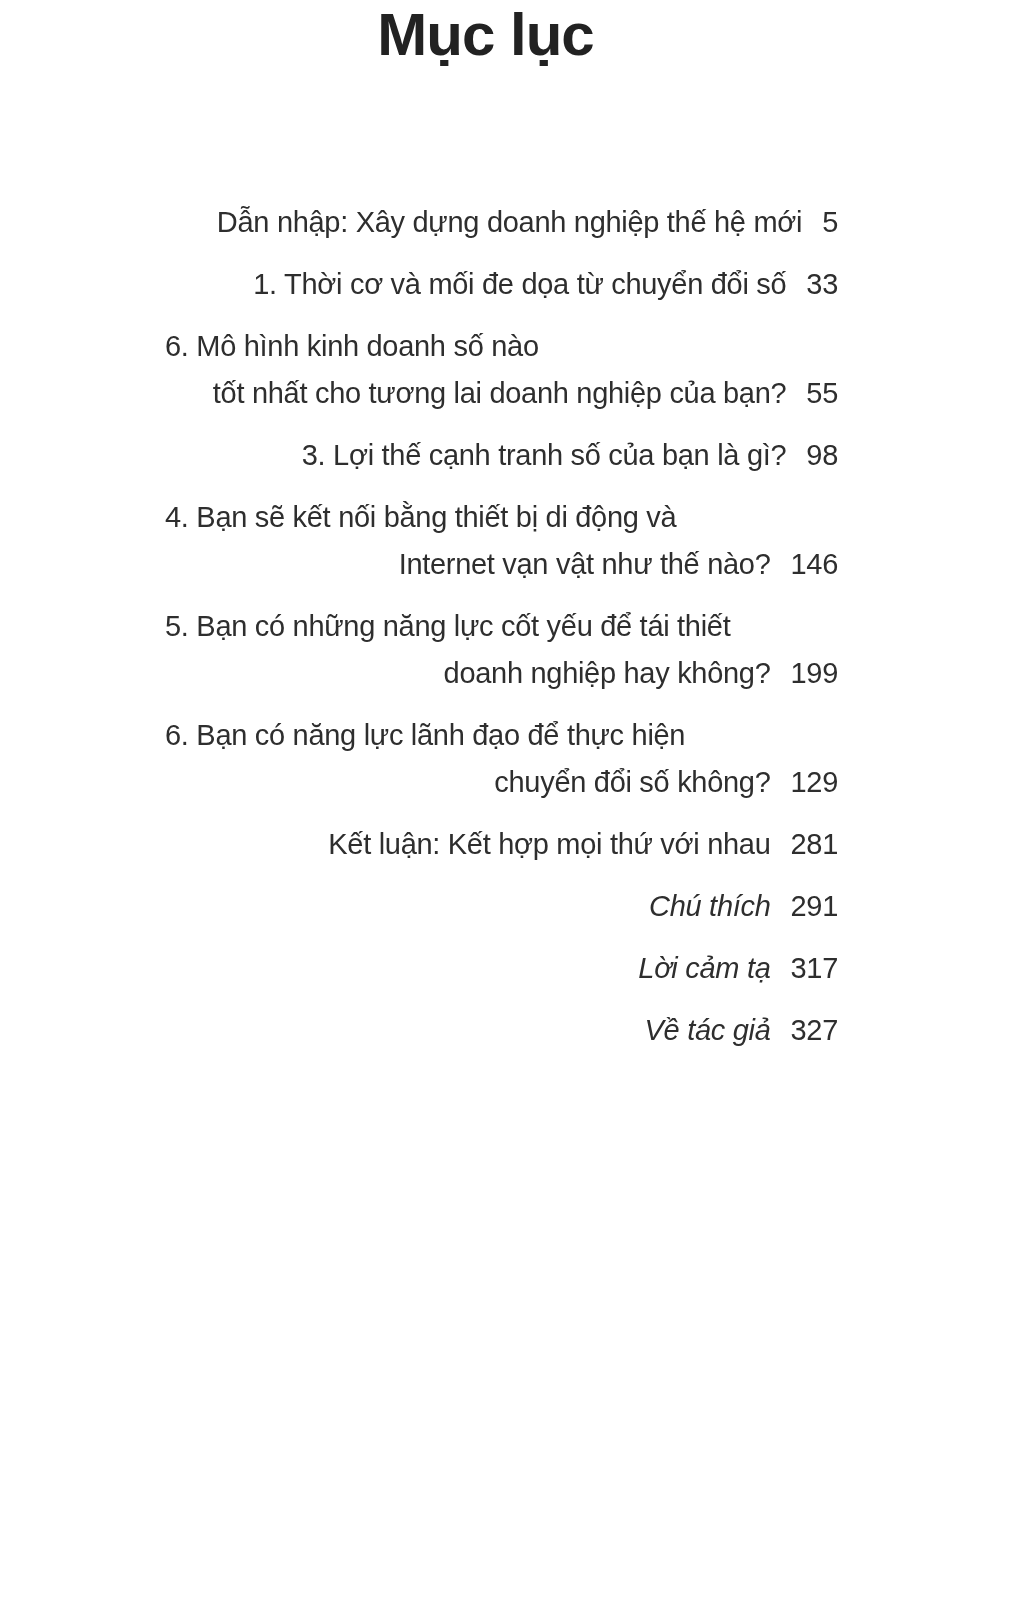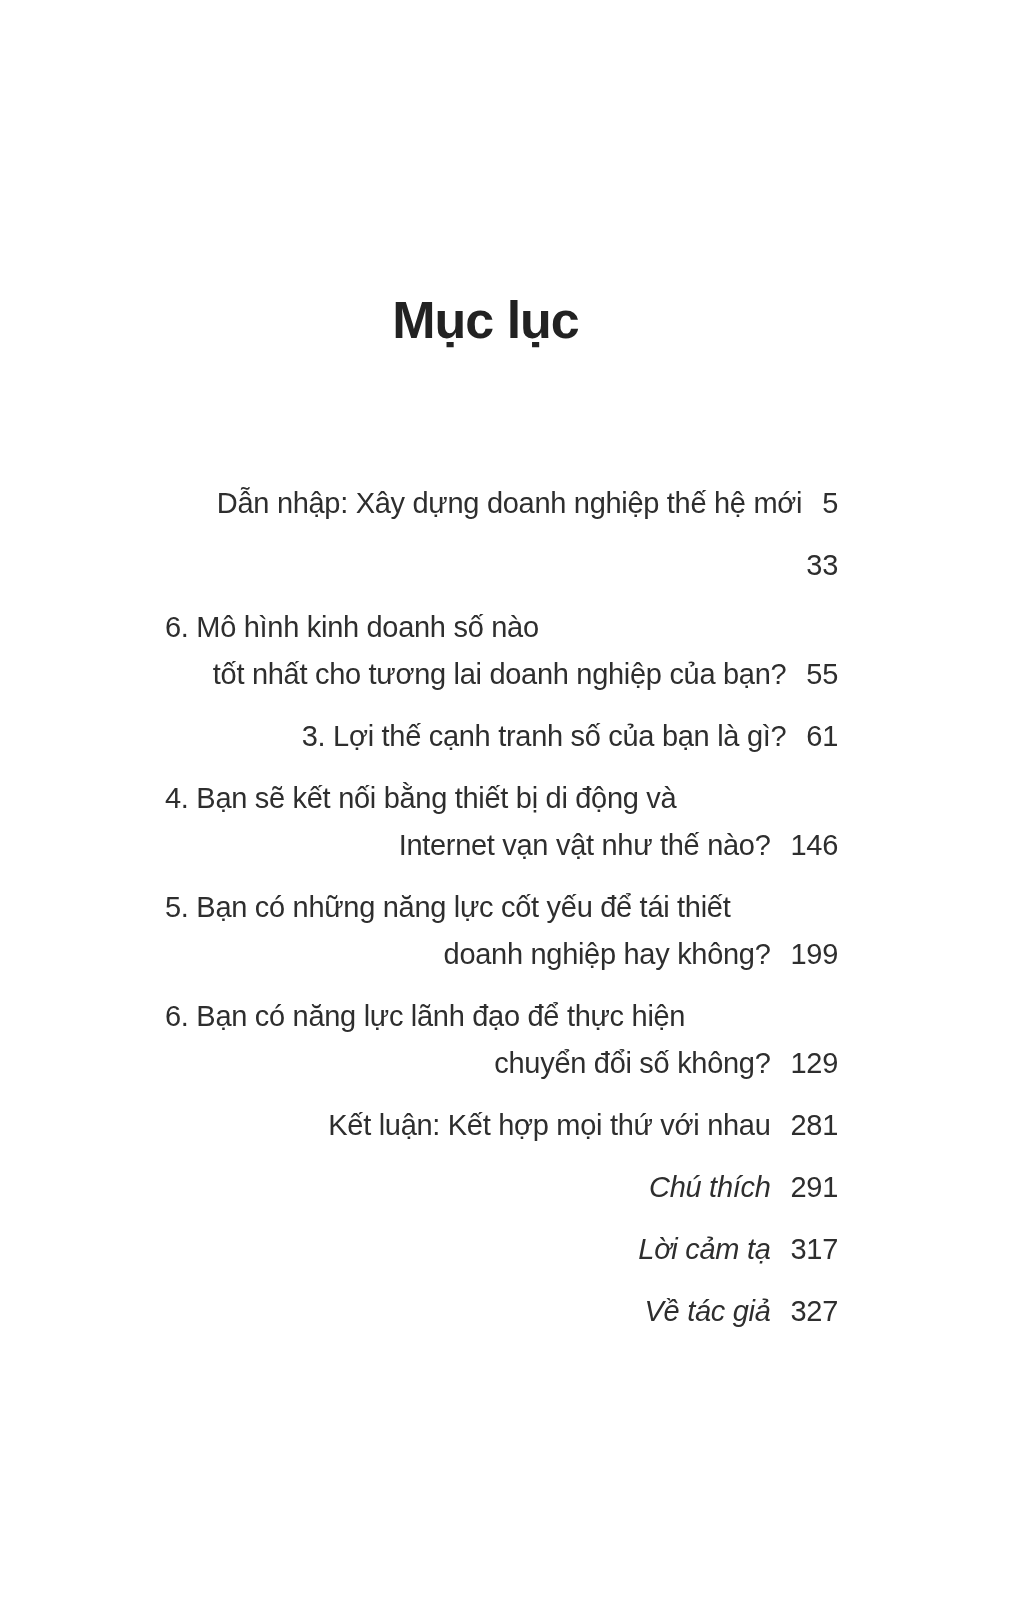--- a/index.html
+++ b/index.html
@@ -1,22 +1,21 @@
 <!DOCTYPE html>
 <html><head>
 <meta charset="utf-8">
 <style>
   * { margin:0; padding:0; box-sizing:border-box; }
   html,body { width:1024px; height:1615px; background:#ffffff; overflow:hidden; }
   body { font-family:"Liberation Sans","DejaVu Sans",sans-serif; color:#2e2e2e; }
   .page { width:1024px; height:1615px; padding:0 186px 0 133px; }
   .title {
-    margin-top:290px;
     text-align:center;
-    font-size:52px;
+    font-size:60px;
     font-weight:bold;
     color:#222222;
     letter-spacing:-1px;
   }
   .toc { margin-top:130px; }
   .entry { margin-bottom:15px; }
   .line, .pagenum {
     font-size:29px;
     line-height:47px;
     letter-spacing:-0.3px;
@@ -39,36 +38,37 @@
 
     <div class="entry">
       <div class="row">
         <div class="line">Dẫn nhập: Xây dựng doanh nghiệp thế hệ mới</div>
         <div class="pagenum">5</div>
       </div>
     </div>
 
     <div class="entry indent1">
       <div class="row">
+        <div class="line">1. Thời cơ và mối đe dọa từ chuyển đổi số</div>
         <div class="pagenum">33</div>
       </div>
     </div>
 
     <div class="entry indent1">
       <div class="line">6. Mô hình kinh doanh số nào</div>
       <div class="row">
         <div class="line cont">tốt nhất cho tương lai doanh nghiệp của bạn?</div>
         <div class="pagenum">55</div>
       </div>
     </div>
 
     <div class="entry indent1">
       <div class="row">
         <div class="line">3. Lợi thế cạnh tranh số của bạn là gì?</div>
-        <div class="pagenum">61</div>
+        <div class="pagenum">98</div>
       </div>
     </div>
 
     <div class="entry indent1">
       <div class="line">4. Bạn sẽ kết nối bằng thiết bị di động và</div>
       <div class="row">
         <div class="line cont">Internet vạn vật như thế nào?</div>
         <div class="pagenum">146</div>
       </div>
     </div>

